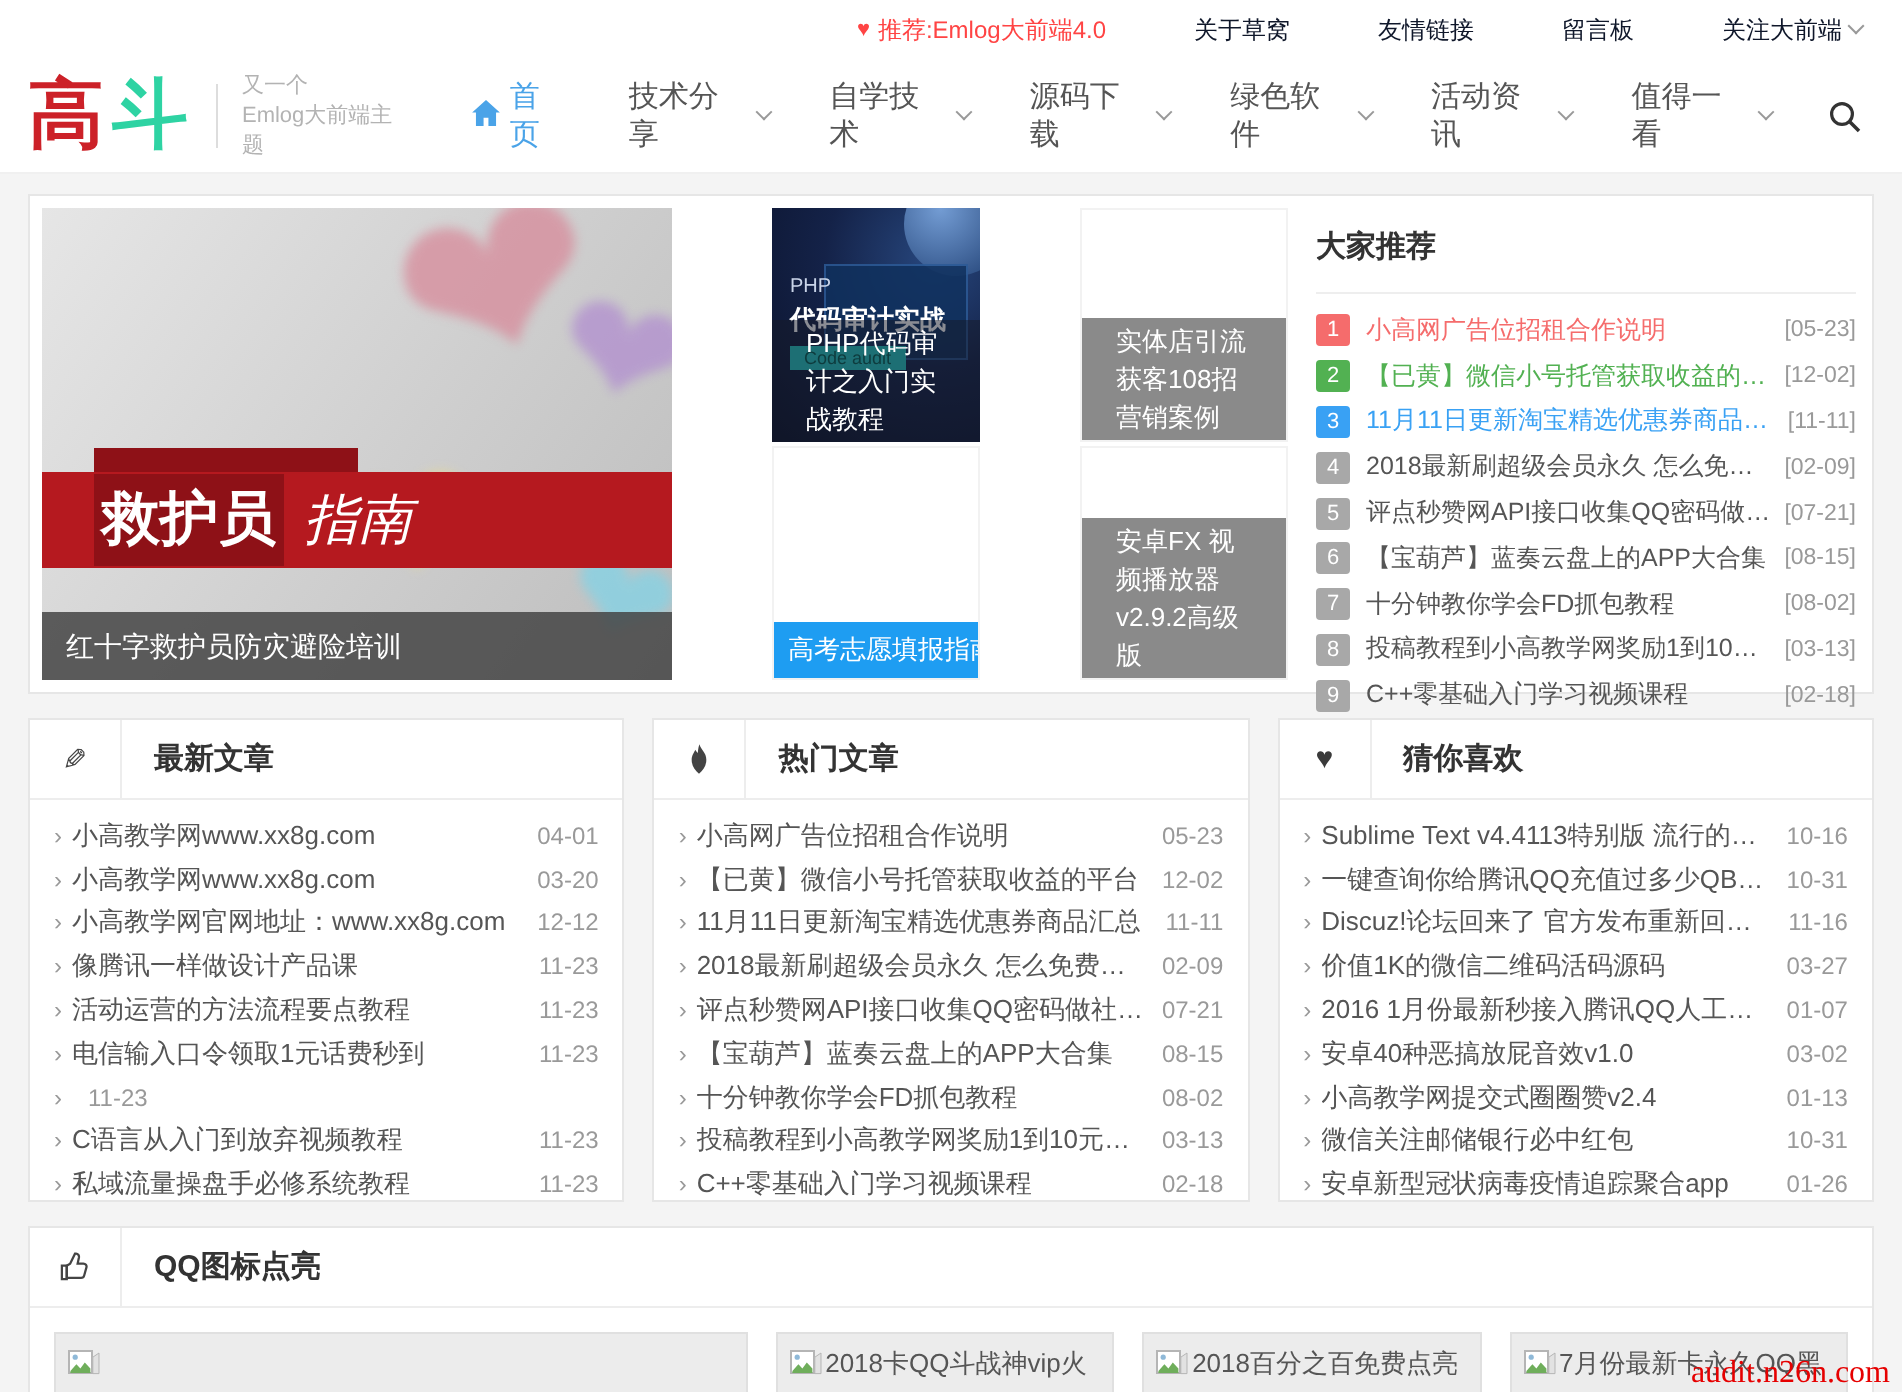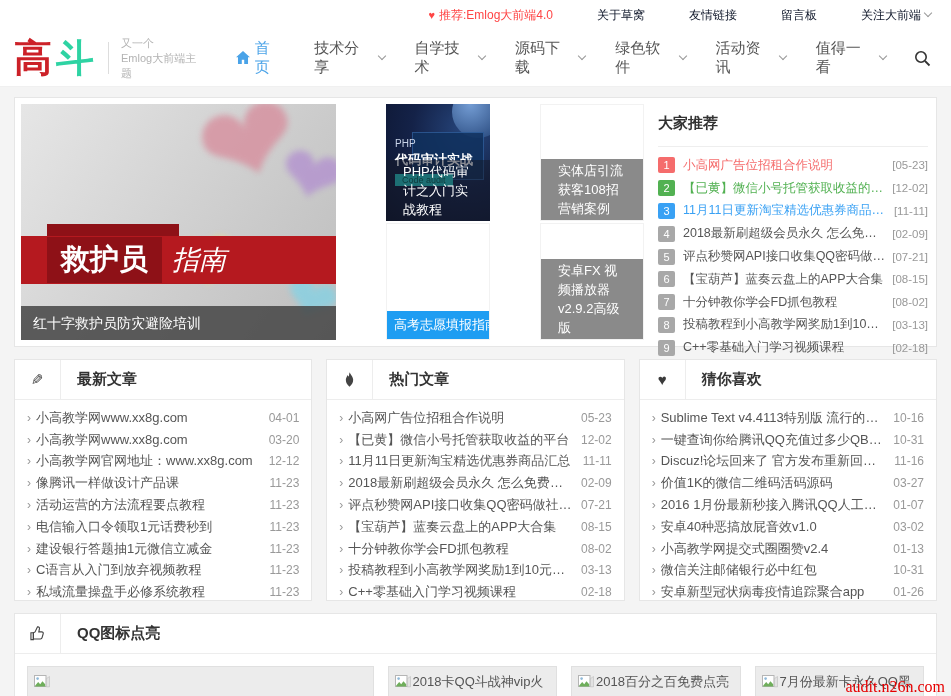--- a/index.html
+++ b/index.html
@@ -35,21 +35,21 @@
   .card { background:#fff; border:1px solid #e6e6e6; }
 
   
   .featured { display:flex; padding:6px; height:250px; }
   .slide { position:relative; flex:none; width:315px; height:236px; overflow:hidden;
            background:linear-gradient(125deg,#e6e6e6 0%,#cfcfcf 55%,#bdbdbd 100%); cursor:pointer; }
   .blob { position:absolute; filter:blur(3px); opacity:.8; }
   .banner { position:absolute; left:0; right:0; bottom:56px; height:48px; background:#b5191f;
             display:flex; align-items:center; }
   .banner-tab { position:absolute; left:26px; top:-12px; width:132px; height:12px; background:#8e1117; }
-  .banner-bold { background:#8e1117; color:#fff; font-size:29px; font-weight:bold; padding:3px 14px; margin-left:26px; }
+  .banner-bold { background:#8e1117; color:#fff; font-size:29px; font-weight:bold; padding:3px 4px; margin-left:26px; }
   .banner-light { color:#fff; font-size:27px; font-style:italic; margin-left:10px;
                   font-family:"Liberation Serif","DejaVu Serif",serif; }
   .slide-caption { position:absolute; left:0; right:0; bottom:0; height:34px; background:rgba(68,68,68,.85);
                    color:#fff; font-size:14px; line-height:34px; padding-left:12px; }
 
   .grid { flex:none; width:306px; margin-left:2px; display:grid;
           grid-template-columns:152px 152px; grid-template-rows:117px 117px; gap:2px; }
   .tile { position:relative; background:#fff; border:1px solid #f2f2f2; overflow:hidden; cursor:pointer;margin-left:48px; }
   .tile-photo { border:none; background:radial-gradient(circle at 78% 22%, #27477e 0%, #142248 45%, #0a1128 100%); }
   .photo-labels { position:absolute; left:9px; top:34px; color:#fff; }
@@ -310,21 +310,20 @@
               <span class="col-text">活动运营的方法流程要点教程</span>
               <span class="col-date">11-23</span>
             </div>
             <div class="col-item">
               <span class="arrow">›</span>
               <span class="col-text">电信输入口令领取1元话费秒到</span>
               <span class="col-date">11-23</span>
             </div>
             <div class="col-item">
               <span class="arrow">›</span>
-              <span class="col-text">建设银行答题抽1元微信立减金</span>
               <span class="col-date">11-23</span>
             </div>
             <div class="col-item">
               <span class="arrow">›</span>
               <span class="col-text">C语言从入门到放弃视频教程</span>
               <span class="col-date">11-23</span>
             </div>
             <div class="col-item">
               <span class="arrow">›</span>
               <span class="col-text">私域流量操盘手必修系统教程</span>

